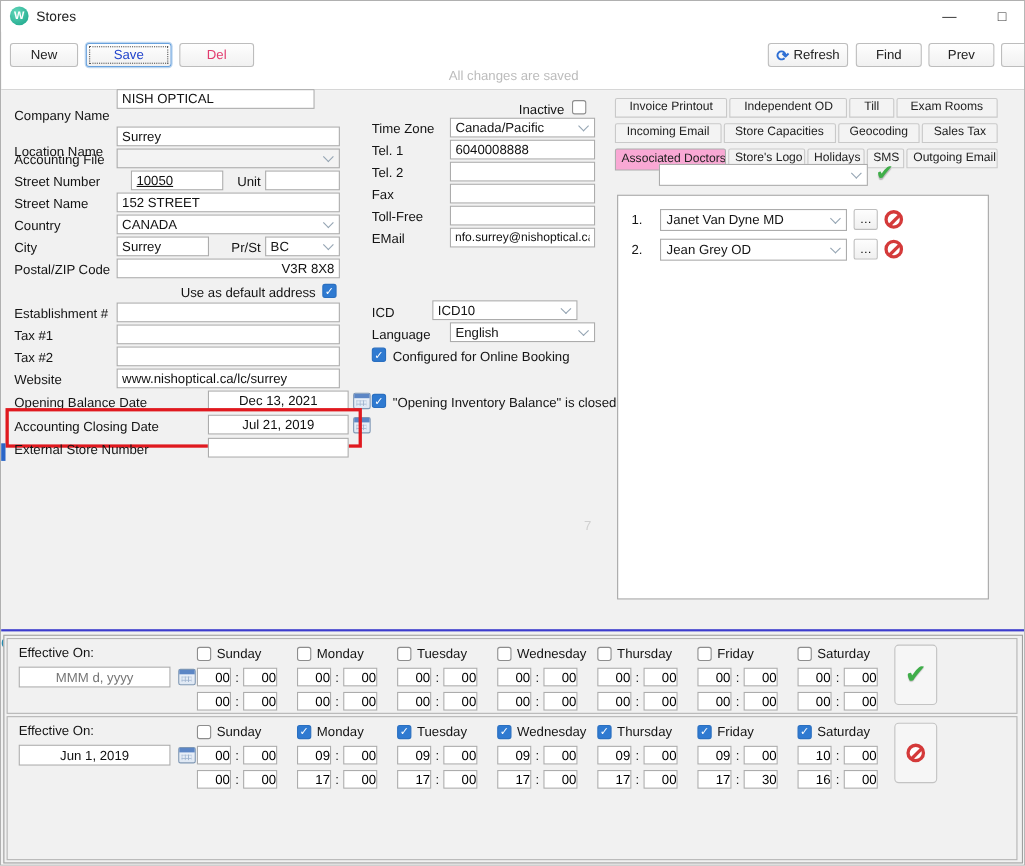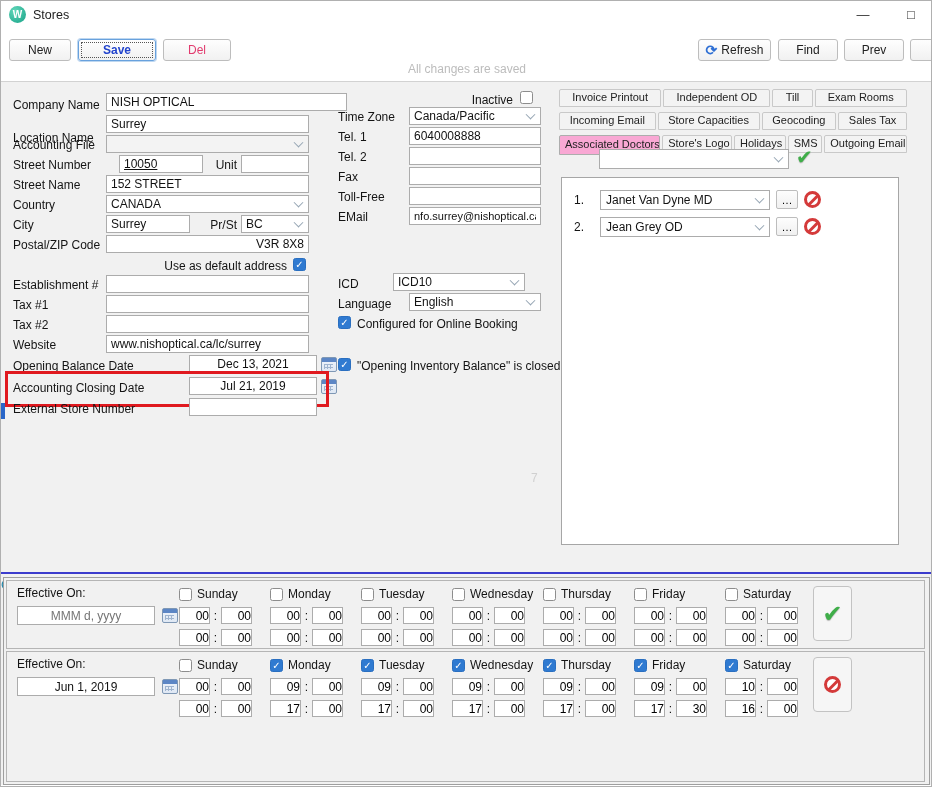--- a/index.html
+++ b/index.html
@@ -13,21 +13,21 @@
             background:radial-gradient(circle at 35% 30%,#62d7ba,#17a287);color:#fff;font-size:10px;
             font-weight:bold;text-align:center;line-height:17px}
   .win-title{position:absolute;left:32px;top:7px;font-size:12.5px;color:#222}
   .win-btn{position:absolute;top:2px;width:34px;height:24px;text-align:center;line-height:24px;color:#333;font-size:13px}
 
   
   .btn{position:absolute;height:22px;border:1px solid #bdbdbd;border-radius:3px;
        background:linear-gradient(#fefefe,#f1f1f1);font-size:12px;color:#222;
        display:flex;align-items:center;justify-content:center;gap:4px;box-sizing:border-box;
        font-family:"Liberation Sans",sans-serif}
-  .btn-save{color:#2244cc;font-weight:bold;border:1px solid #68a1dd;box-shadow:0 0 0 1px #bed7f0;
+  .btn-save{color:#2244cc;font-weight:normal;border:1px solid #68a1dd;box-shadow:0 0 0 1px #bed7f0;
             outline:1px dotted #555;outline-offset:-4px}
   .btn-del{color:#e23b6e}
   .refresh-glyph{color:#2e6fd4;font-weight:bold;font-size:14px;line-height:14px}
   .status-msg{position:absolute;top:61px;left:0;width:932px;text-align:center;color:#bcbcbc;font-size:12px}
   .hr-top{position:absolute;top:80px;left:0;right:0;height:1px;background:#d2d2d2}
   .content-bg{position:absolute;top:81px;left:0;right:0;height:703px;background:#f1f1f1}
 
   
   .flabel{position:absolute;line-height:18px;white-space:nowrap;color:#141414}
   .fin{position:absolute;height:18px;border:1px solid #acacac;padding:0 4px;background:#fff;
@@ -120,21 +120,21 @@
   </button>
   <button class="btn" style="left:777px;top:38px;width:60px">Find</button>
   <button class="btn" style="left:843px;top:38px;width:60px">Prev</button>
   <button class="btn" style="left:909px;top:38px;width:60px">N</button>
 
   <div class="status-msg">All changes are saved</div>
   <div class="hr-top"></div>
   <div class="content-bg"></div>
 
   <span class="flabel" style="left:12px;top:95px">Company Name</span>
-  <input class="fin" style="left: 105px; top: 92px; width: 241px;" value="NISH OPTICAL">
+  <input class="fin" style="left: 105px; top: 80px; width: 180px;" value="NISH OPTICAL">
 
   <span class="flabel" style="left:12px;top:128px">Location Name</span>
   <input class="fin" style="left: 105px; top: 114px; width: 203px;" value="Surrey">
 
   <span class="flabel" style="left:12px;top:135px">Accounting File</span>
   <div class="combo dis" style="left:105px;top:134px;width:203px">
     <span></span>
     <span class="chev"></span>
   </div>
 

